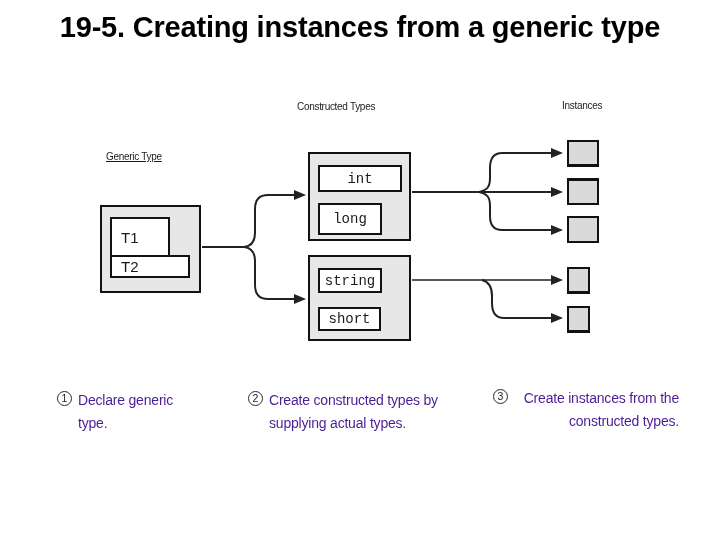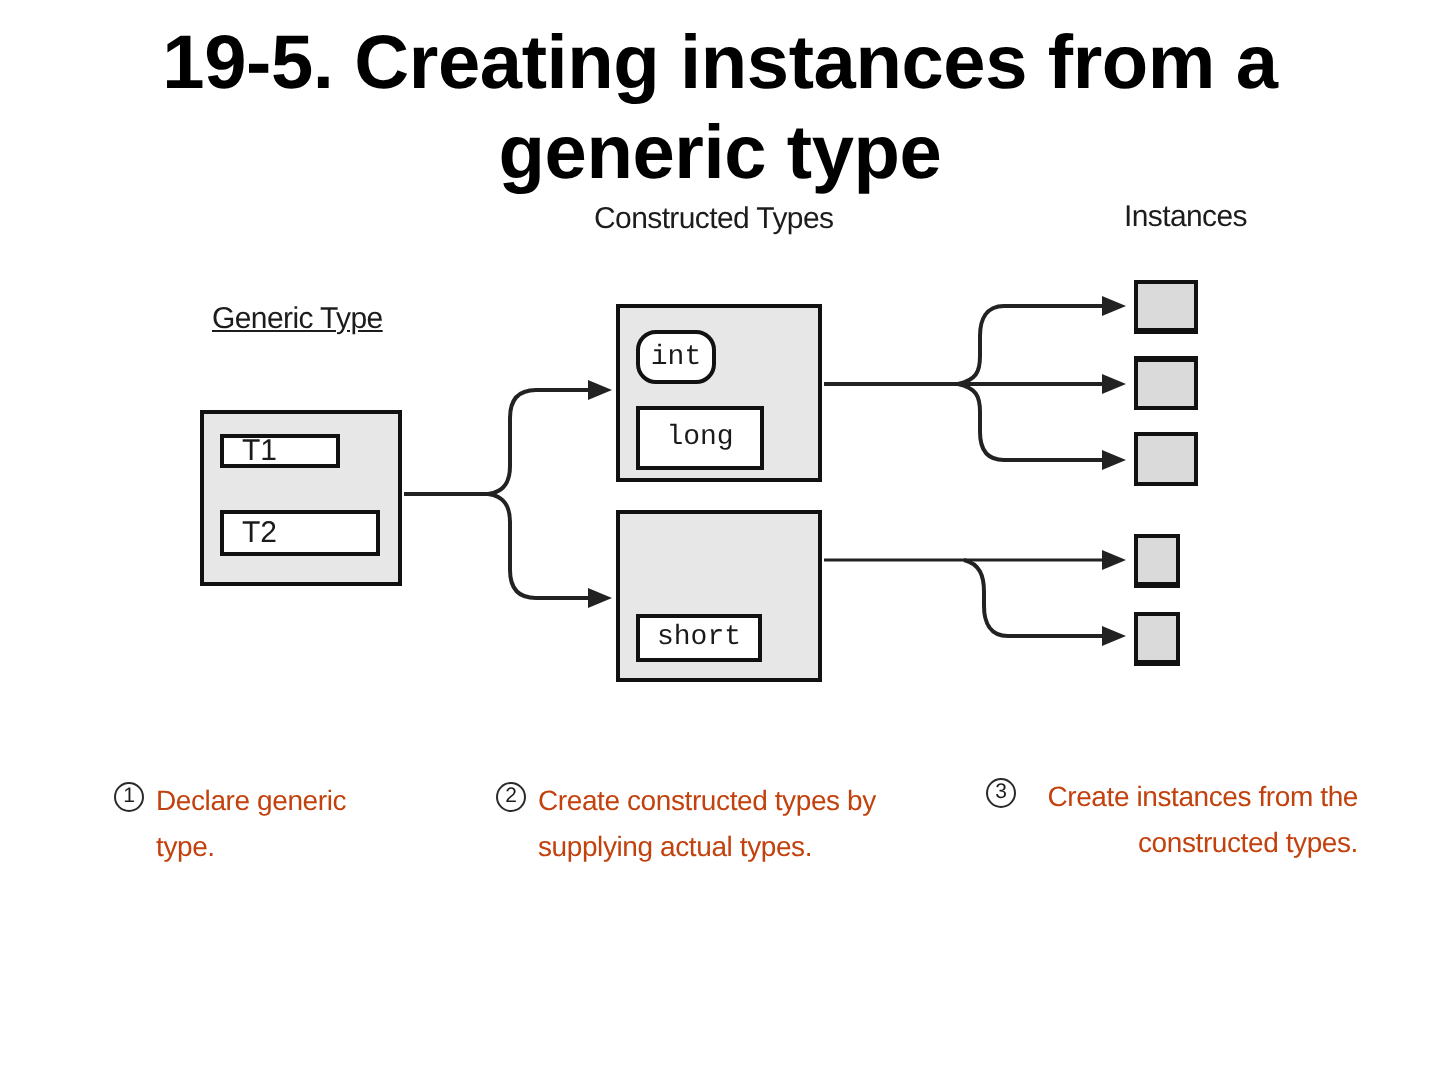--- a/index.html
+++ b/index.html
@@ -10,32 +10,32 @@
     color: #1a1a1a;
     overflow: hidden;
     position: relative;
   }
   .slide { position: absolute; inset: 0; }
 
   
   .title {
     position: absolute;
     top: 10px; left: 40px; width: 640px;
-    font-size: 38px;
+    font-size: 29px;
     font-weight: bold;
     line-height: 1.18;
     text-align: center;
     color: #000;
     letter-spacing: -0.2px;
   }
 
   
   .col-label {
     position: absolute;
-    font-size: 15px;
+    font-size: 10px;
     color: #1c1c1c;
     letter-spacing: -0.3px;
     white-space: nowrap;
   }
   #lbl-generic     { left: 106px; top: 151px; text-decoration: underline; }
   #lbl-constructed { left: 297px; top: 101px; }
   #lbl-instances   { left: 548px; top: 100px; margin-left: 14px; }
 
   
   .gbox {
@@ -54,23 +54,23 @@
     border: 2px solid #111;
     display: flex;
     align-items: center;
   }
   .wbox.sans { font-size: 15px; padding-left: 9px; }
   .wbox.mono {
     font-family: "Liberation Mono", "DejaVu Sans Mono", monospace;
     font-size: 14px;
     justify-content: center;
   }
-  #tbox-1 { left: 8px; top: 10px; width: 60px; height: 17px; }
+  #tbox-1 { left: 8px; top: 10px; width: 60px; height: 40px; }
   #tbox-2 { left: 8px; top: 48px; width: 80px; height: 23px; }
-  #cbox-int    { left: 8px; top: 11px; width: 40px; height: 27px; border-radius: 10px; }
+  #cbox-int    { left: 8px; top: 11px; width: 84px; height: 27px; }
   #cbox-long   { left: 8px; top: 49px; width: 64px; height: 32px; }
   #cbox-string { left: 8px; top: 11px; width: 64px; height: 25px; }
   #cbox-short  { left: 8px; top: 50px; width: 63px; height: 24px; }
 
   
   .ibox {
     position: absolute;
     background: #dadada;
     border: 2px solid #111;
   }
@@ -107,21 +107,21 @@
     line-height: 1;
     display: flex;
     align-items: center;
     justify-content: center;
     margin-top: 2px;
     color: #1c1c1c;
   }
   .cap-text {
     font-size: 14px;
     line-height: 1.62;
-    color: #c2410c;
+    color: #4c1d95;
     letter-spacing: -0.2px;
   }
   #cap1 .cap-text { width: 108px; }
   #cap2 .cap-text { width: 188px; }
   #cap3 .cap-text { width: 162px; text-align: right; }
 </style>
 </head>
 <body>
 
 <div class="slide">
@@ -136,20 +136,21 @@
     <div class="wbox sans" id="tbox-1">T1</div>
     <div class="wbox sans" id="tbox-2">T2</div>
   </div>
 
   <div class="gbox" id="constructed-box-1">
     <div class="wbox mono" id="cbox-int">int</div>
     <div class="wbox mono" id="cbox-long">long</div>
   </div>
 
   <div class="gbox" id="constructed-box-2">
+    <div class="wbox mono" id="cbox-string">string</div>
     <div class="wbox mono" id="cbox-short">short</div>
   </div>
 
   <div class="ibox" id="i1"></div>
   <div class="ibox" id="i2"></div>
   <div class="ibox" id="i3"></div>
   <div class="ibox" id="i4"></div>
   <div class="ibox" id="i5"></div>
 
   <svg id="arrows" viewBox="0 0 720 540">

